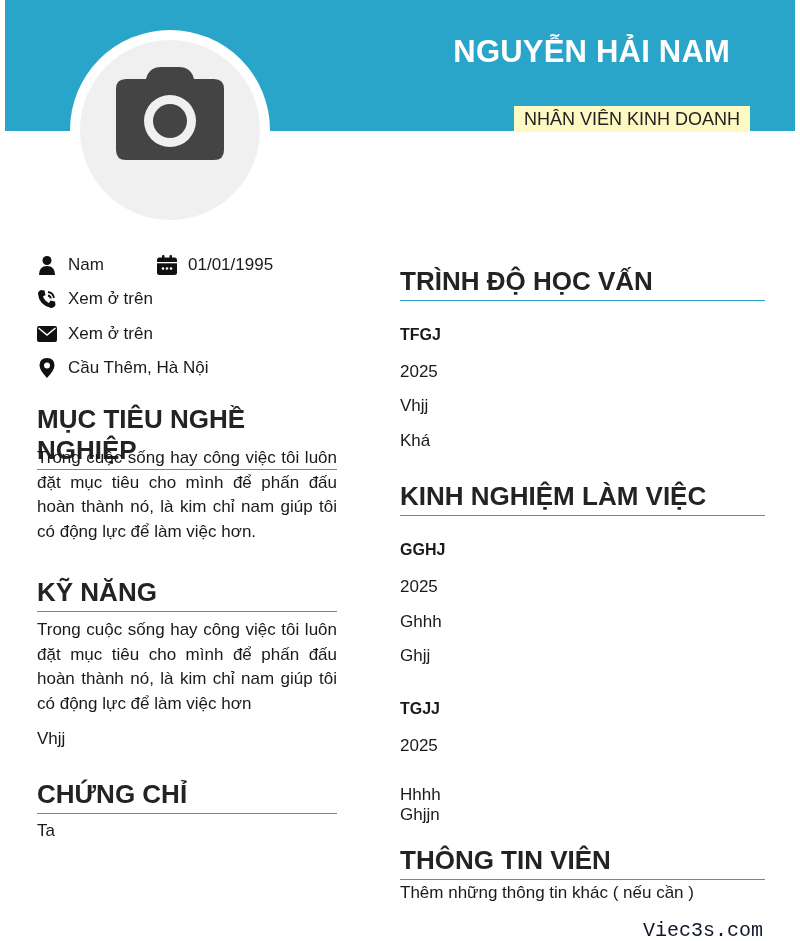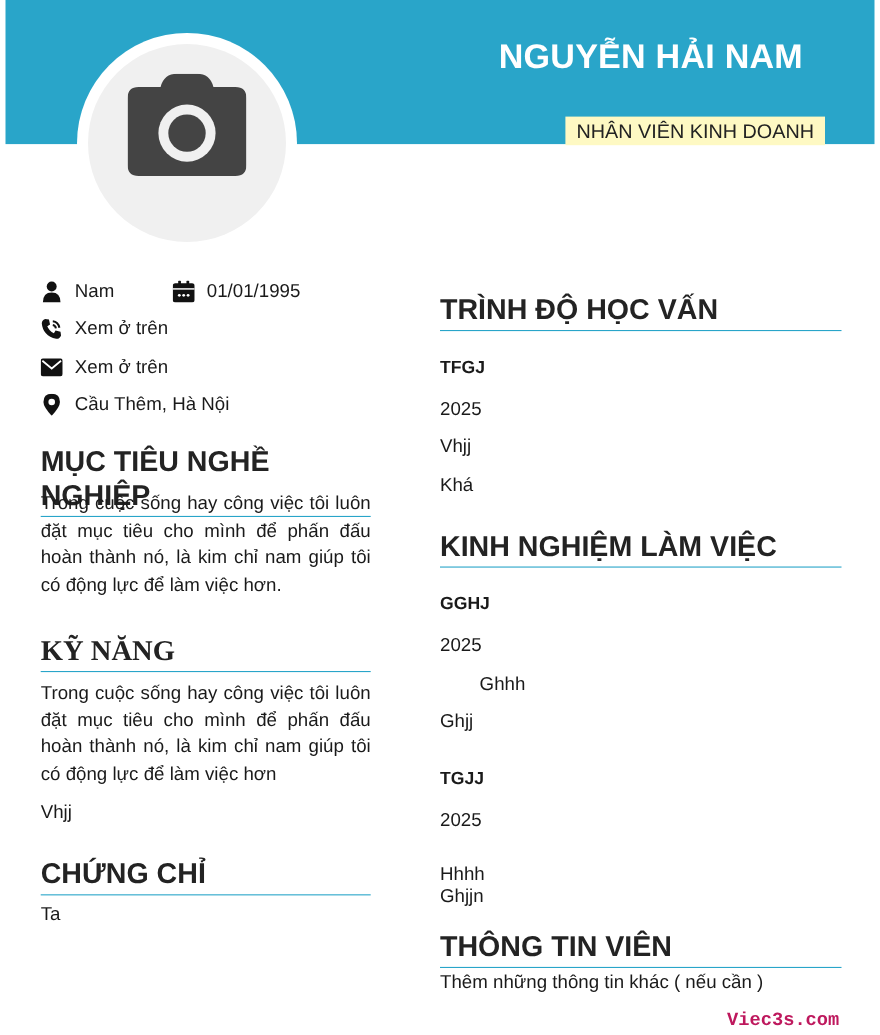--- a/index.html
+++ b/index.html
@@ -19,21 +19,21 @@
   .info-row { position: absolute; display: flex; align-items: center; font-size: 17px; color: #1a1a1a; }
   .info-row svg { width: 20px; height: 20px; margin-right: 11px; flex: none; }
 
   .sec-title { position: absolute; font-size: 26px; font-weight: bold; color: #232323; padding-bottom: 3px; border-bottom: 1.5px solid #29a5c9; }
   .left .sec-title { left: 37px; width: 300px; }
   .right .sec-title { left: 400px; width: 365px; }
 
   .para { position: absolute; left: 37px; width: 300px; font-size: 17px; line-height: 24.5px; text-align: justify; color: #1a1a1a; }
   .txt { position: absolute; font-size: 17px; color: #1a1a1a; }
   .bold { font-weight: bold; font-size: 16px; }
-  .footer { position: absolute; right: 37px; top: 919px; font-family: "Liberation Mono", "DejaVu Sans Mono", monospace; font-size: 17px; color: #be185d; font-weight: bold; }
+  .footer { position: absolute; right: 37px; top: 919px; font-family: "Liberation Mono", "DejaVu Sans Mono", monospace; font-size: 20px; color: #0f172a; }
 </style>
 </head>
 <body>
 
 <div class="header">
   <div class="name">NGUYỄN HẢI NAM</div>
   <div class="title-badge">NHÂN VIÊN KINH DOANH</div>
 </div>
 
 <div class="avatar-ring"></div>
@@ -84,39 +84,39 @@
       <path d="M10 0 Q17.5 0 17.5 7.5 Q17.5 12 10 20 Q2.5 12 2.5 7.5 Q2.5 0 10 0 Z" fill="#111"></path>
       <circle cx="10" cy="7.5" r="3" fill="#fff"></circle>
     </svg>
   <span>Cầu Thêm, Hà Nội</span>
 </div>
 
 <div class="left">
   <div class="sec-title" style="top:404px;">MỤC TIÊU NGHỀ NGHIỆP</div>
   <div class="para" style="top:446px;">Trong cuộc sống hay công việc tôi luôn đặt mục tiêu cho mình để phấn đấu hoàn thành nó, là kim chỉ nam giúp tôi có động lực để làm việc hơn.</div>
 
-  <div class="sec-title" style="top:577px;font-family:Liberation Serif, serif;">KỸ NĂNG</div>
+  <div class="sec-title" style="top:577px;">KỸ NĂNG</div>
   <div class="para" style="top:618px;">Trong cuộc sống hay công việc tôi luôn đặt mục tiêu cho mình để phấn đấu hoàn thành nó, là kim chỉ nam giúp tôi có động lực để làm việc hơn</div>
   <div class="txt" style="left:37px; top:729px;">Vhjj</div>
 
   <div class="sec-title" style="top:779px;">CHỨNG CHỈ</div>
   <div class="txt" style="left:37px; top:821px;">Ta</div>
 </div>
 
 <div class="right">
   <div class="sec-title" style="top:266px;">TRÌNH ĐỘ HỌC VẤN</div>
   <div class="txt bold" style="left:400px; top:326px;">TFGJ</div>
   <div class="txt" style="left:400px; top:362px;">2025</div>
   <div class="txt" style="left:400px; top:396px;">Vhjj</div>
   <div class="txt" style="left:400px; top:431px;">Khá</div>
 
   <div class="sec-title" style="top:481px;">KINH NGHIỆM LÀM VIỆC</div>
   <div class="txt bold" style="left:400px; top:541px;text-align:right;">GGHJ</div>
   <div class="txt" style="left:400px; top:577px;">2025</div>
-  <div class="txt" style="left:400px; top:612px;margin-left:36px;">Ghhh</div>
+  <div class="txt" style="left:400px; top:612px;">Ghhh</div>
   <div class="txt" style="left:400px; top:646px;">Ghjj</div>
 
   <div class="txt bold" style="left:400px; top:700px;">TGJJ</div>
   <div class="txt" style="left:400px; top:736px;">2025</div>
   <div class="txt" style="left:400px; top:770px;margin-top:15px;">Hhhh</div>
   <div class="txt" style="left:400px; top:805px;">Ghjjn</div>
 
   <div class="sec-title" style="top:845px;">THÔNG TIN VIÊN</div>
   <div class="txt" style="left:400px; top:883px;">Thêm những thông tin khác ( nếu cần )</div>
 </div>

